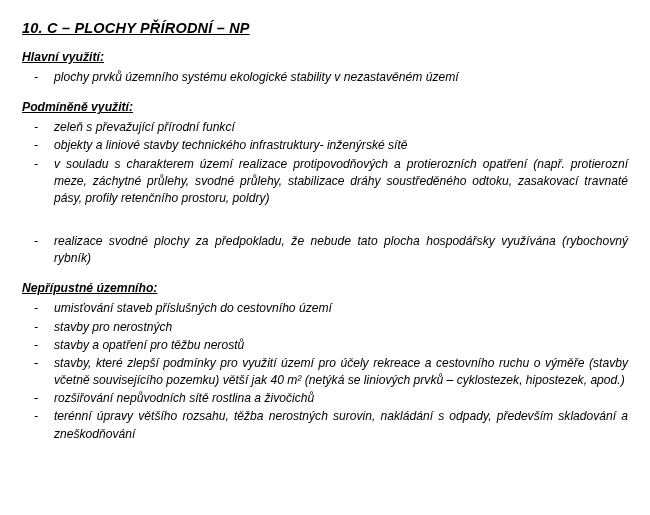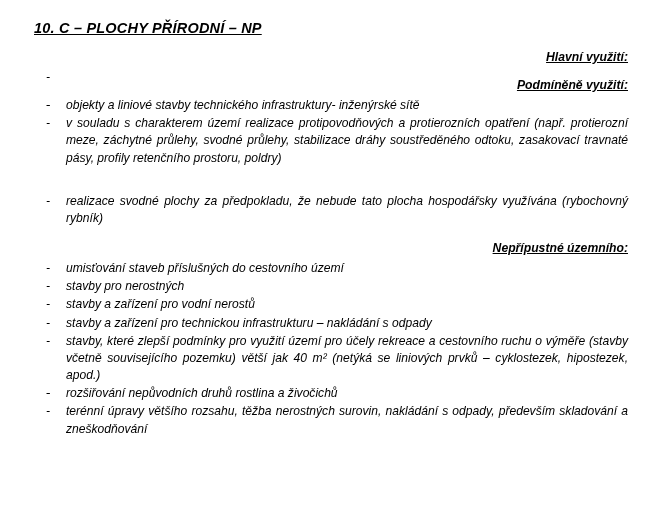--- a/index.html
+++ b/index.html
@@ -11,21 +11,21 @@
     height: 515px;
     background: #ffffff;
     font-family: "Liberation Serif", serif;
     color: #000000;
     overflow: hidden;
   }
   .page {
     box-sizing: border-box;
     width: 650px;
     height: 390px;
-    padding: 14px 22px 0 34px;
+    padding: 14px 22px 0 22px;
     position: relative;
   }
   .doc-title {
     font-family: "Liberation Sans", sans-serif;
     font-style: italic;
     font-weight: bold;
     font-size: 14.5px;
     text-decoration: underline;
     margin: 6px 0 0 0;
     letter-spacing: 0.2px;
@@ -33,21 +33,20 @@
   .section {
     margin-top: 14px;
   }
   .section-heading {
     font-family: "Liberation Sans", sans-serif;
     font-style: italic;
     font-weight: bold;
     font-size: 12.2px;
     text-decoration: underline;
     margin: 0 0 5px 0;
-    text-align: right;
   }
   ul.items {
     list-style: none;
     margin: 0;
     padding: 0;
   }
   ul.items li {
     position: relative;
     font-family: "Liberation Sans", sans-serif;
     font-style: italic;
@@ -70,29 +69,31 @@
 
 <div class="page">
 
   <h1 class="doc-title">10. C – PLOCHY PŘÍRODNÍ – NP</h1>
 
   <div class="section">
     <div class="section-heading">Hlavní využití:</div>
     <ul class="items">
       <li>
         <span class="dash">-</span>
+        <span>plochy prvků územního systému ekologické stability v nezastavěném území</span>
       </li>
     </ul>
   </div>
 
   <div class="section">
     <div class="section-heading">Podmíněně využití:</div>
     <ul class="items">
       <li>
         <span class="dash">-</span>
+        <span>zeleň s převažující přírodní funkcí</span>
       </li>
       <li>
         <span class="dash">-</span>
         <span>objekty a liniové stavby technického infrastruktury- inženýrské sítě</span>
       </li>
       <li>
         <span class="dash">-</span>
         <span>v souladu s charakterem území realizace protipovodňových a protierozních opatření (např. protierozní meze, záchytné průlehy, svodné průlehy, stabilizace dráhy soustředěného odtoku, zasakovací travnaté pásy, profily retenčního prostoru, poldry)</span>
       </li>
     </ul>
@@ -114,36 +115,35 @@
       <li>
         <span class="dash">-</span>
         <span>umisťování staveb příslušných do cestovního území</span>
       </li>
       <li>
         <span class="dash">-</span>
         <span>stavby pro nerostných</span>
       </li>
       <li>
         <span class="dash">-</span>
-        <span>stavby a zařízení pro vodní nerostů</span>
+        <span>stavby a opatření pro těžbu nerostů</span>
       </li>
       <li>
         <span class="dash">-</span>
-        <span>stavby a zařízení pro technickou infrastrukturu – nakládání s odpady</span>
       </li>
       <li>
         <span class="dash">-</span>
         <span>stavby, které zlepší podmínky pro využití území pro účely rekreace a cestovního ruchu o výměře (stavby včetně souvisejícího pozemku) větší jak 40 m² (netýká se liniových prvků – cyklostezek, hipostezek, apod.)</span>
       </li>
       <li>
         <span class="dash">-</span>
       </li>
       <li>
         <span class="dash">-</span>
-        <span>rozšiřování nepůvodních druhů rostlina a živočichů</span>
+        <span>rozšiřování nepůvodních sítě rostlina a živočichů</span>
       </li>
       <li>
         <span class="dash">-</span>
         <span>terénní úpravy většího rozsahu, těžba nerostných surovin, nakládání s odpady, především skladování a zneškodňování</span>
       </li>
     </ul>
   </div>
 
 </div>
 

